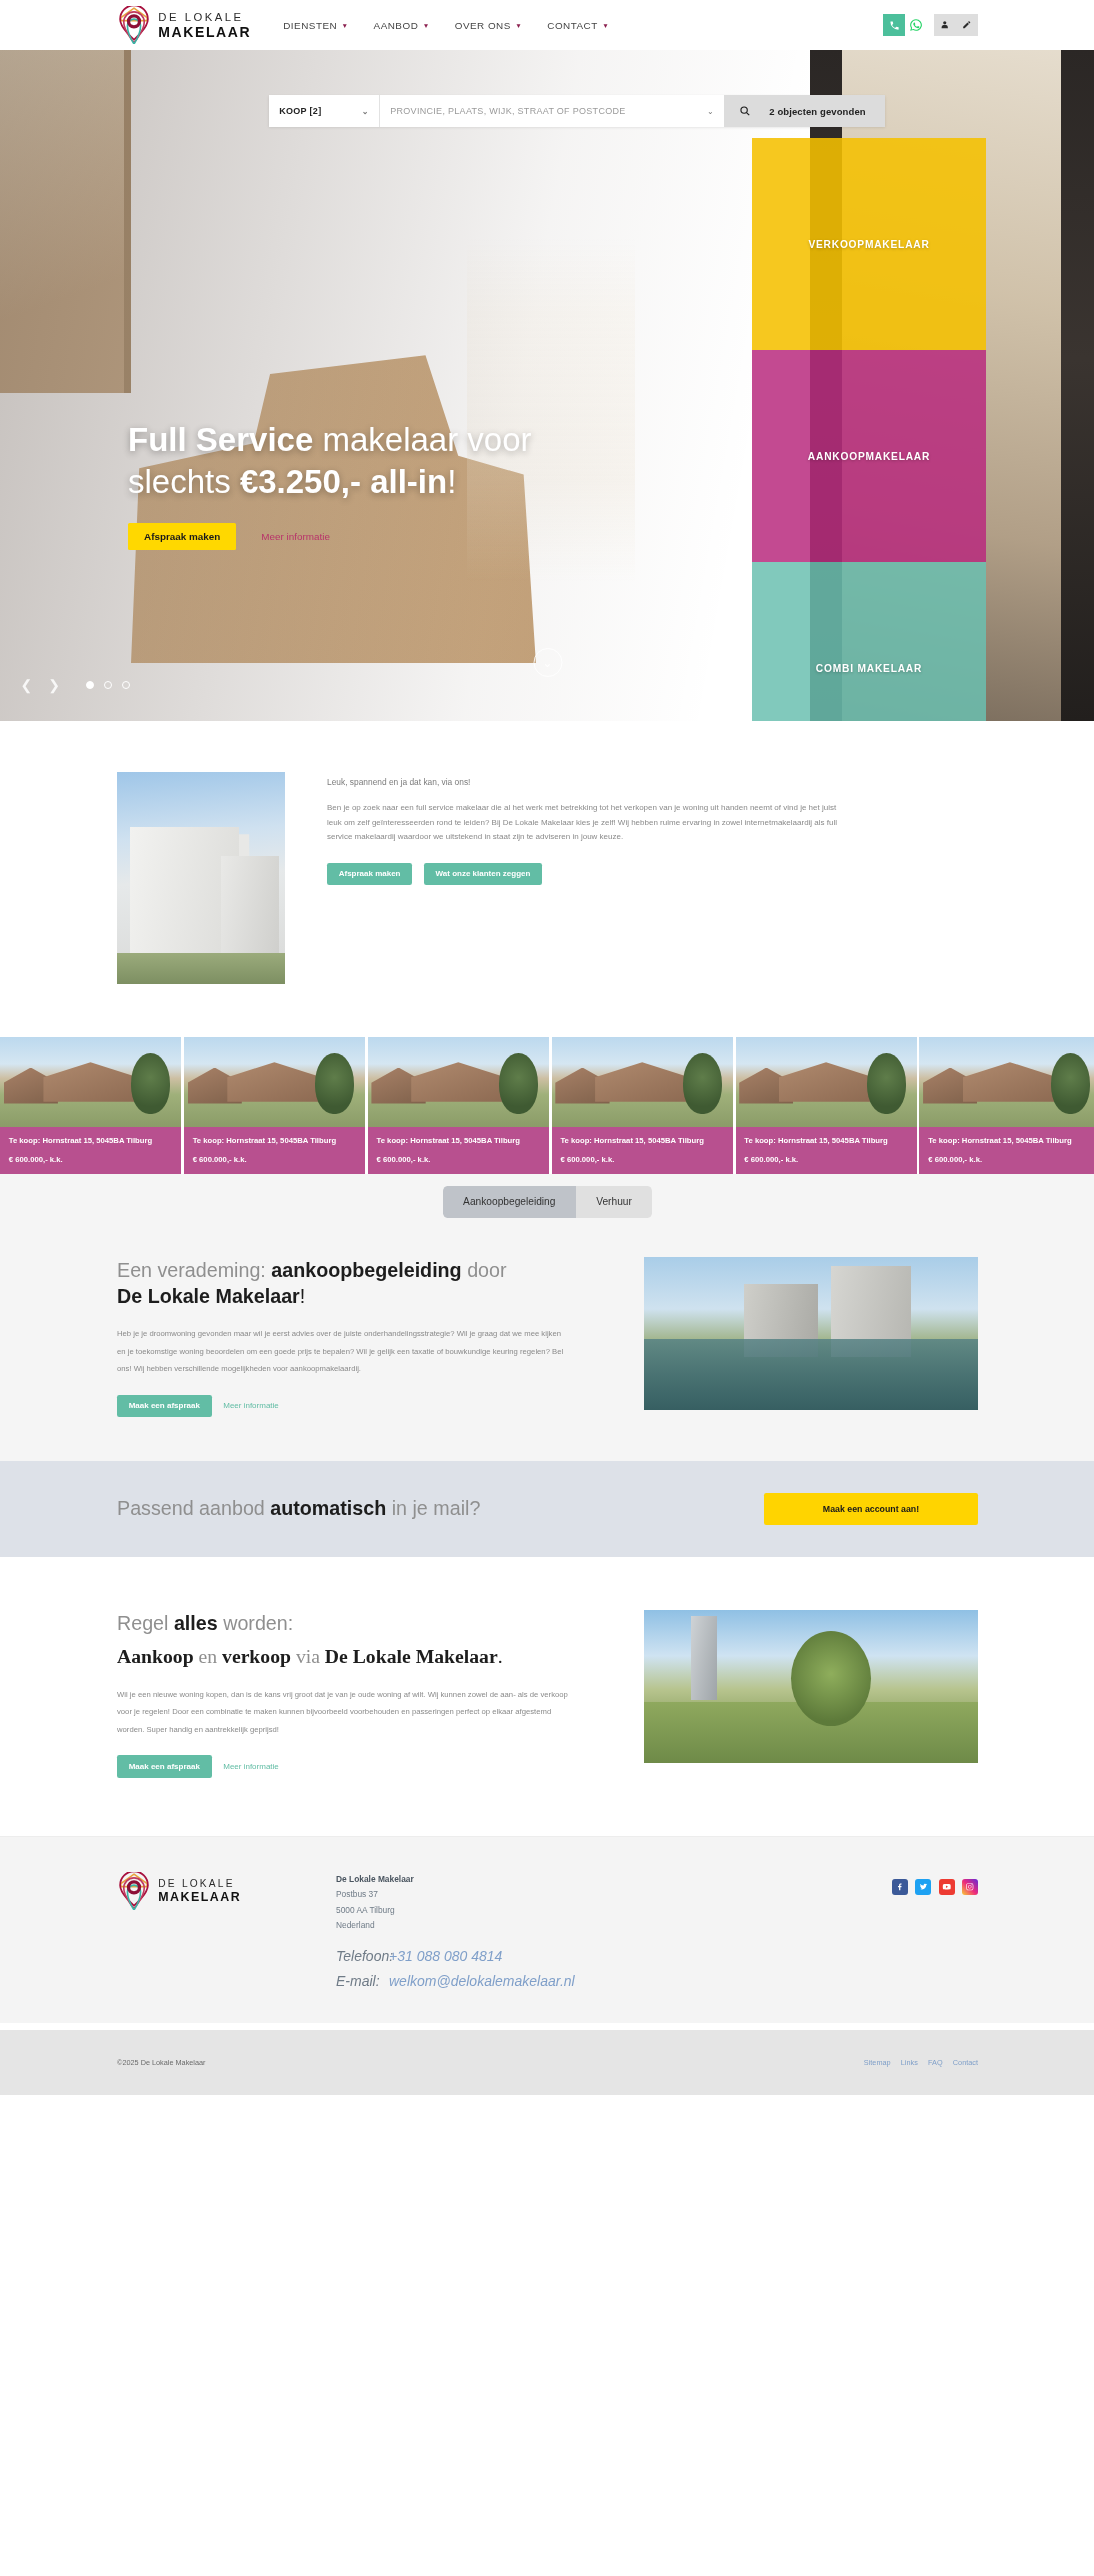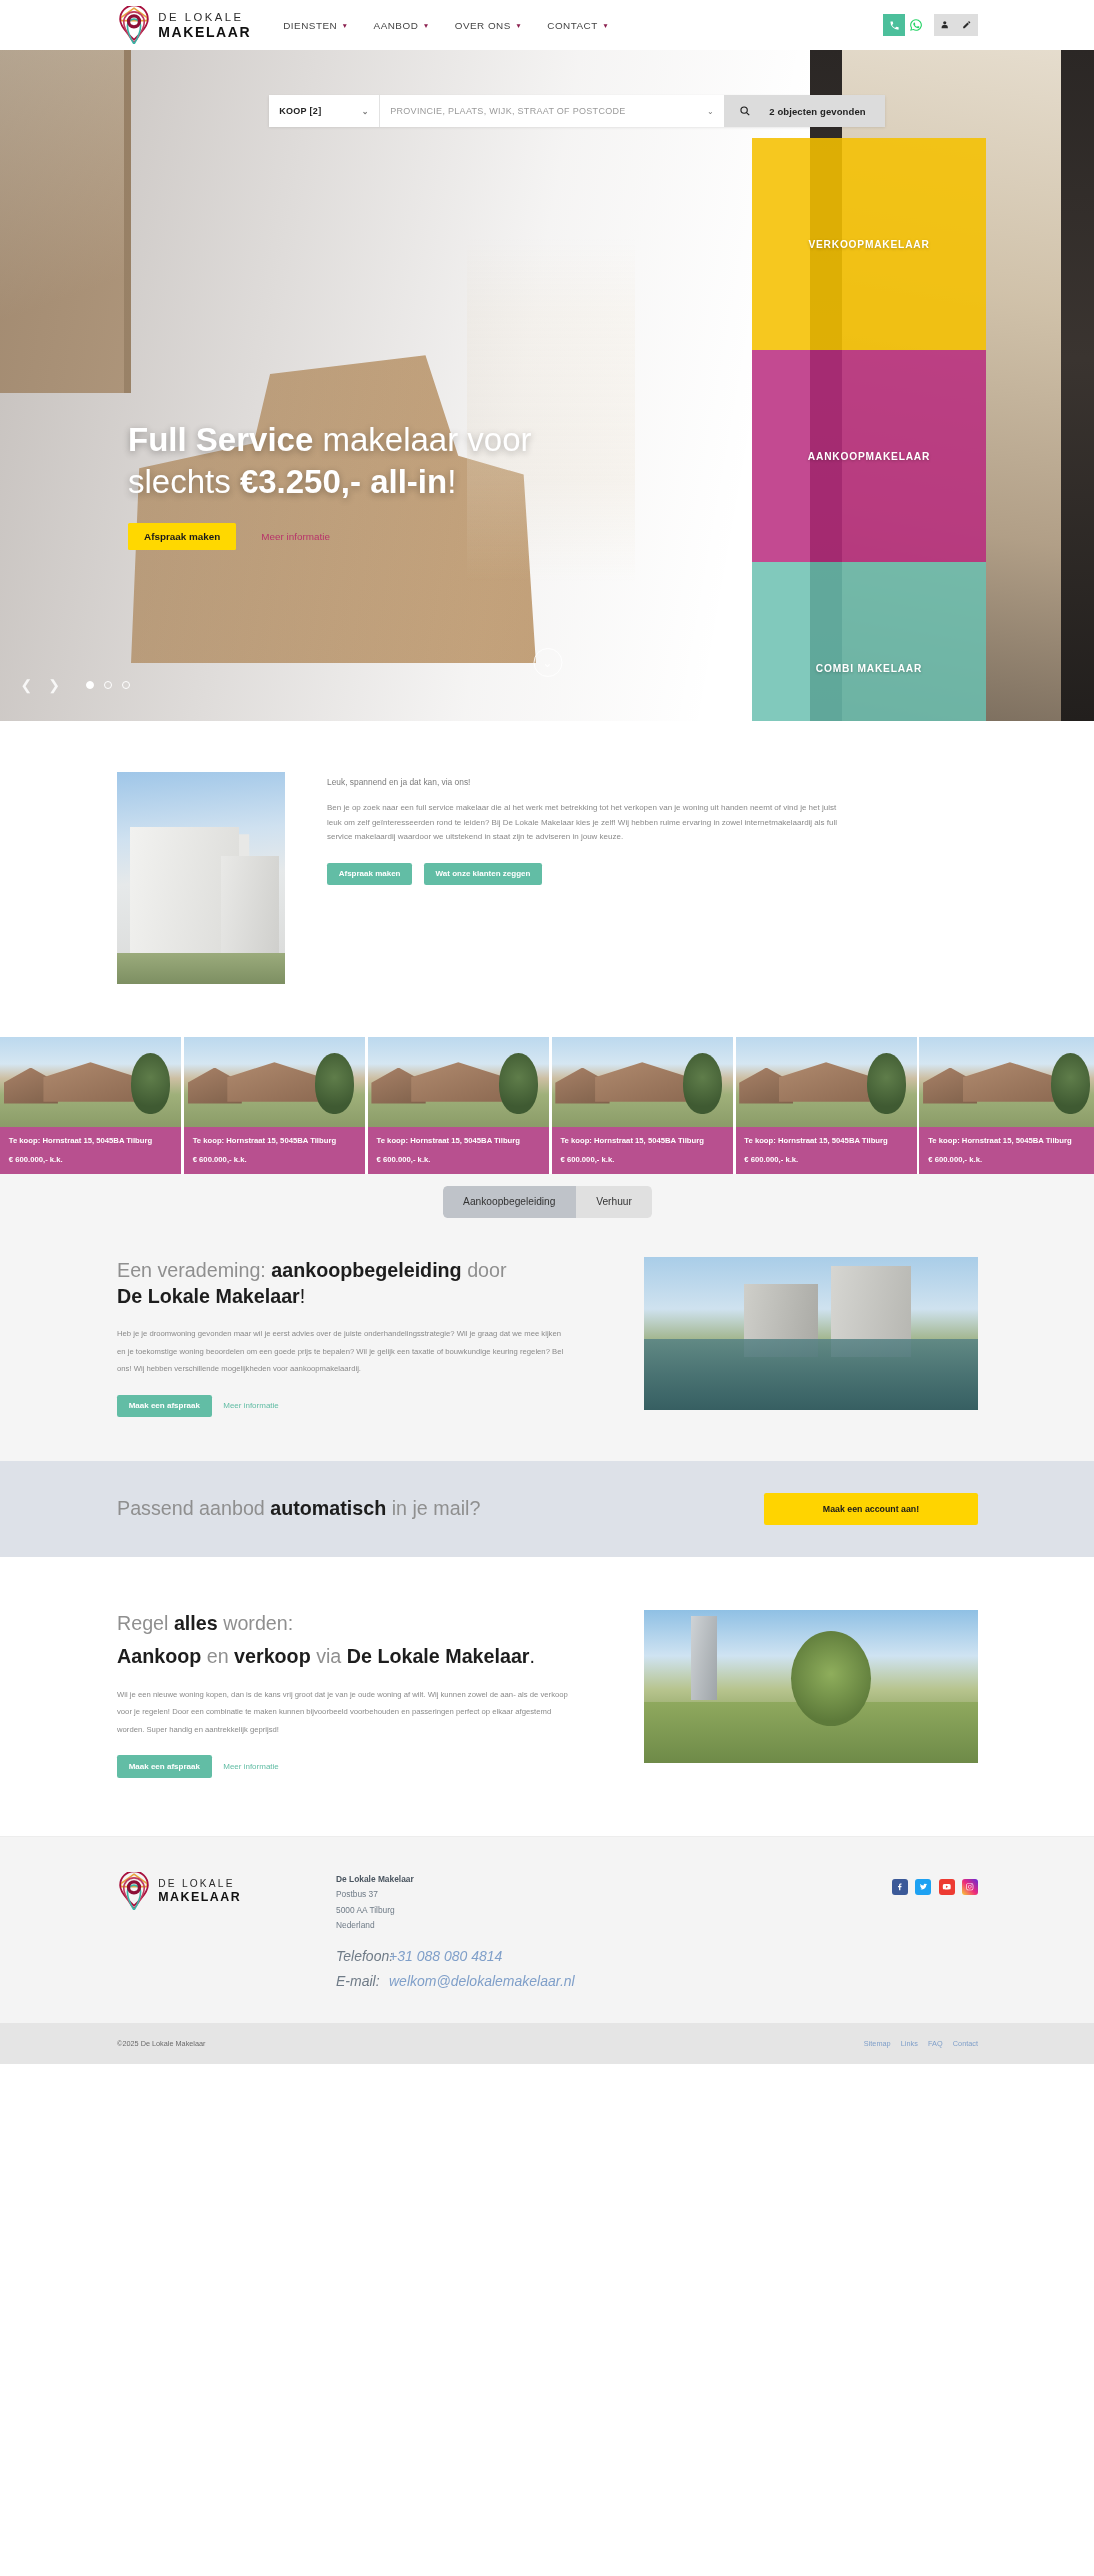--- a/index.html
+++ b/index.html
@@ -332,21 +332,21 @@
   .f-contact .v { color: #7f9fc9; }
   .socials { position: absolute; right: 0; top: 7.3px; display: flex; gap: 7.3px; }
   .soc { width: 16px; height: 16px; border-radius: 2.9px; display: flex;
          align-items: center; justify-content: center; cursor: pointer; }
   .soc.fb { background: #3b5998; }
   .soc.tw { background: #1da1f2; }
   .soc.yt { background: #ed3b32; }
   .soc.ig { background: linear-gradient(45deg,#f9ce34,#ee2a7b 48%,#6228d7); }
   .soc svg { width: 9.5px; height: 9.5px; fill: #fff; }
 
-  .footbar { background: #e5e5e5; padding: 16px 0; }
+  .footbar { background: #e5e5e5; padding: 28px 0; margin-top: 7px; }
   .footbar-inner {
     width: 861px; margin: 0 auto; display: flex; justify-content: space-between;
     align-items: center;
   }
   .copy { font-size: 7.3px; color: #6b6b6b; }
   .flinks { display: flex; gap: 10.2px; }
   .flinks a { font-size: 7.3px; color: #7f9fc9; text-decoration: none; cursor: pointer; }
 </style>
 </head>
 <body>
@@ -602,21 +602,21 @@
       <button class="btn-yellow-wide">Maak een account aan!</button>
     </div>
   </div>
 
   <div class="combisec">
     <div class="twocol" style="margin-top:0;">
       <div class="txt">
         <h2 class="sec-title" style="margin-bottom:7.3px;">
           <span>Regel </span><b>alles</b><span> worden:</span>
         </h2>
-        <h2 class="sec-title" style="">
+        <h2 class="sec-title" style="font-family:Liberation Serif, serif;">
           <b>Aankoop</b><span> en </span><b>verkoop</b><span> via </span><b>De Lokale Makelaar</b><span class="dark">.</span>
         </h2>
         <p class="para2">Wil je een nieuwe woning kopen, dan is de kans vrij groot dat je van je oude woning af wilt. Wij kunnen zowel de aan- als de verkoop voor je regelen! Door een combinatie te maken kunnen bijvoorbeeld voorbehouden en passeringen perfect op elkaar afgestemd worden. Super handig en aantrekkelijk geprijsd!</p>
         <div class="btnrow">
           <button class="btn-teal">Maak een afspraak</button>
           <span class="link-teal">Meer informatie</span>
         </div>
       </div>
       <div class="media">
         <div class="media-img park">

